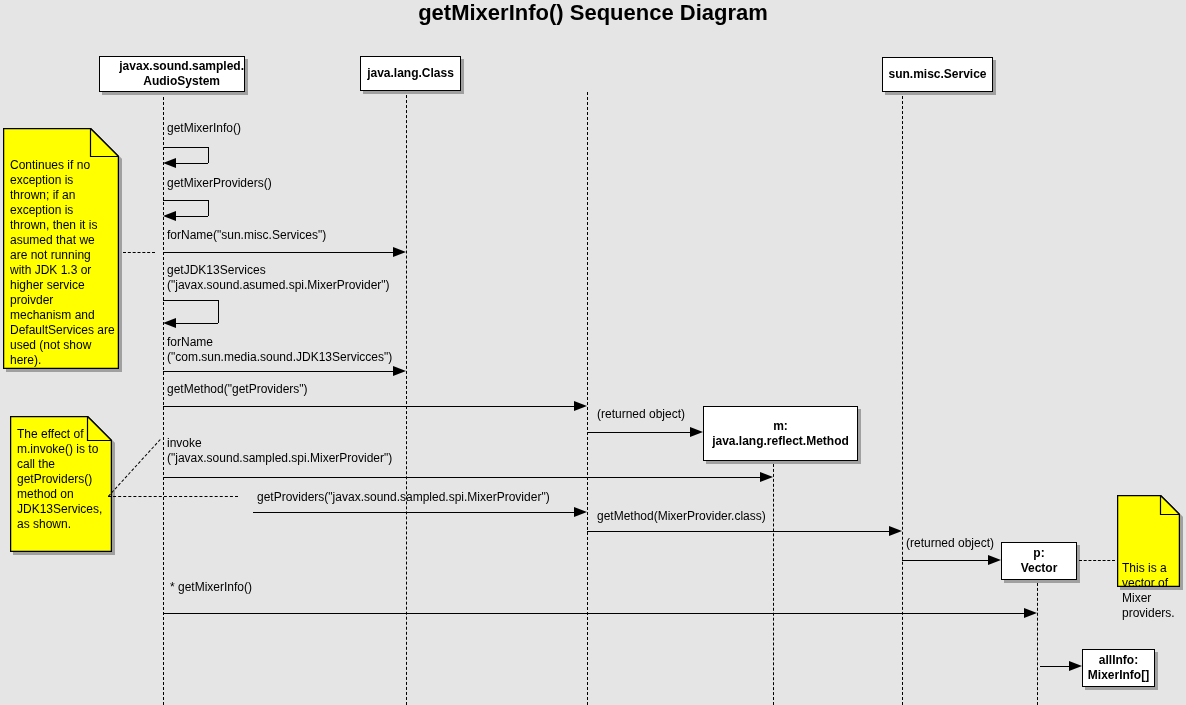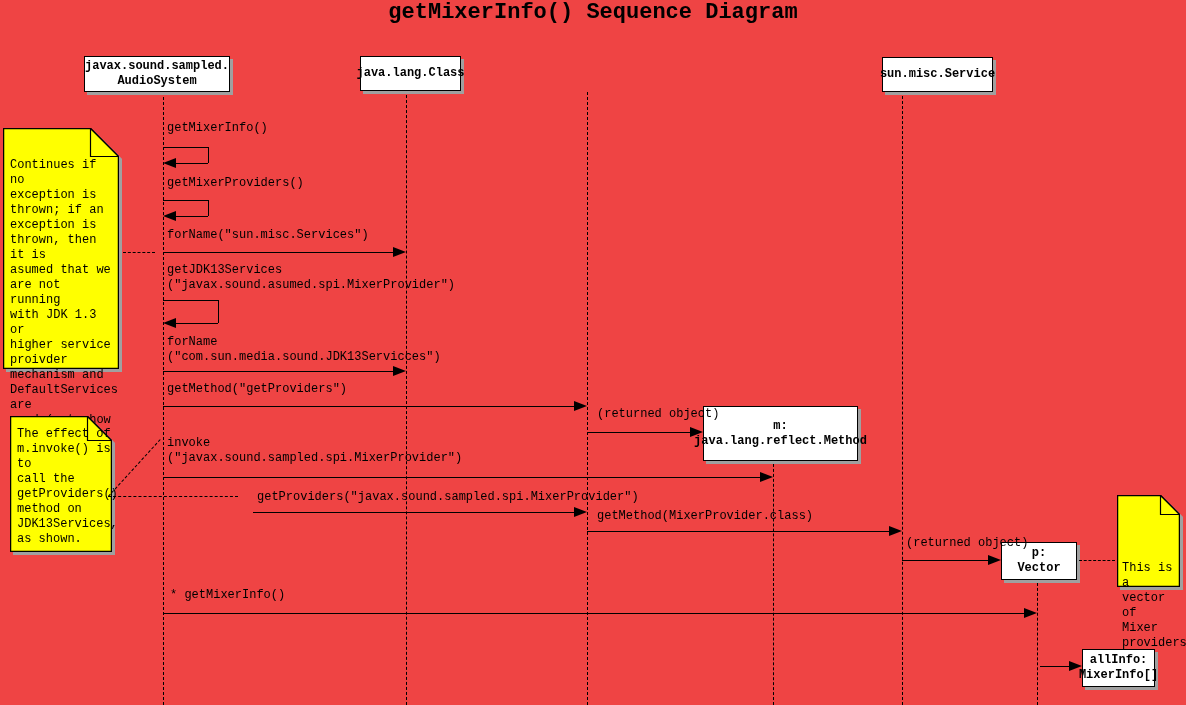--- a/index.html
+++ b/index.html
@@ -1,18 +1,18 @@
 <!DOCTYPE html>
 <html><head>
 <meta charset="utf-8">
 <style>
   html,body { margin:0; padding:0; background:#ffffff; }
   #canvas {
-    position:relative; width:1186px; height:705px; background:#ef4444;
-    font-family:Liberation Mono, monospace; color:#000; overflow:hidden;
+    position:relative; width:1186px; height:705px; background:#e5e5e5;
+    font-family:Liberation Sans, sans-serif; color:#000; overflow:hidden;
   }
   .title {
     position:absolute; left:0; top:0; width:100%; text-align:center;
     font-size:22px; font-weight:bold; letter-spacing:0px;
   }
   .lifeline { position:absolute; width:0; border-left:1px dashed #000; }
   .box {
     position:absolute; background:#fff; border:1px solid #000;
     box-shadow:3px 3px 0 #A0A0A0; display:flex; align-items:center; justify-content:center;
     text-align:center; font-weight:bold; font-size:12px; line-height:15px; white-space:pre-line;
@@ -36,21 +36,21 @@
 
   <div class="title">getMixerInfo() Sequence Diagram</div>
 
   <div class="lifeline" style="left:163px; top:92px; height:613px;"></div>
   <div class="lifeline" style="left:406px; top:90px; height:615px;"></div>
   <div class="lifeline" style="left:587px; top:92px; height:613px;"></div>
   <div class="lifeline" style="left:902px; top:91px; height:614px;"></div>
   <div class="lifeline" style="left:773px; top:459px; height:246px;"></div>
   <div class="lifeline" style="left:1037px; top:578px; height:127px;"></div>
 
-  <div class="box" style="left:84px; top:56px; width:144px; height:34px;">
+  <div class="box" style="left:99px; top:56px; width:144px; height:34px;justify-content:flex-end;">
     <span>javax.sound.sampled.
 AudioSystem</span>
   </div>
   <div class="box" style="left:360px; top:56px; width:99px; height:33px;">
     <span>java.lang.Class</span>
   </div>
   <div class="box" style="left:882px; top:57px; width:109px; height:33px;">
     <span>sun.misc.Service</span>
   </div>
 
@@ -113,21 +113,21 @@
   <div class="arr-r" style="left:574px; top:507px;"></div>
 
   <div class="mlabel" style="left:597px; top:509px;">getMethod(MixerProvider.class)</div>
   <div class="hline" style="left:587px; top:531px; width:302px;"></div>
   <div class="arr-r" style="left:889px; top:526px;"></div>
 
   <div class="mlabel" style="left:906px; top:536px;">(returned object)</div>
   <div class="hline" style="left:902px; top:560px; width:86px;"></div>
   <div class="arr-r" style="left:988px; top:555px;"></div>
 
-  <div class="mlabel" style="left:170px; top:580px;margin-top:8px;">* getMixerInfo()</div>
+  <div class="mlabel" style="left:170px; top:580px;">* getMixerInfo()</div>
   <div class="hline" style="left:163px; top:613px; width:861px;"></div>
   <div class="arr-r" style="left:1024px; top:608px;"></div>
 
   <div class="hline" style="left:1040px; top:666px; width:29px;"></div>
   <div class="arr-r" style="left:1069px; top:661px;"></div>
 
   <div class="note" style="left:3px; top:128px; width:116px; height:257px;">
     <svg width="116" height="241" viewBox="0 0 116 241">
       <polygon points="0.5,0.5 87.5,0.5 115.5,28.5 115.5,240.5 0.5,240.5" fill="#FFFF00" stroke="#000000" stroke-width="1.5"></polygon>
       <polygon points="87.5,0.5 115.5,28.5 87.5,28.5" fill="#FFFF00" stroke="#000000" stroke-width="1.2"></polygon>

